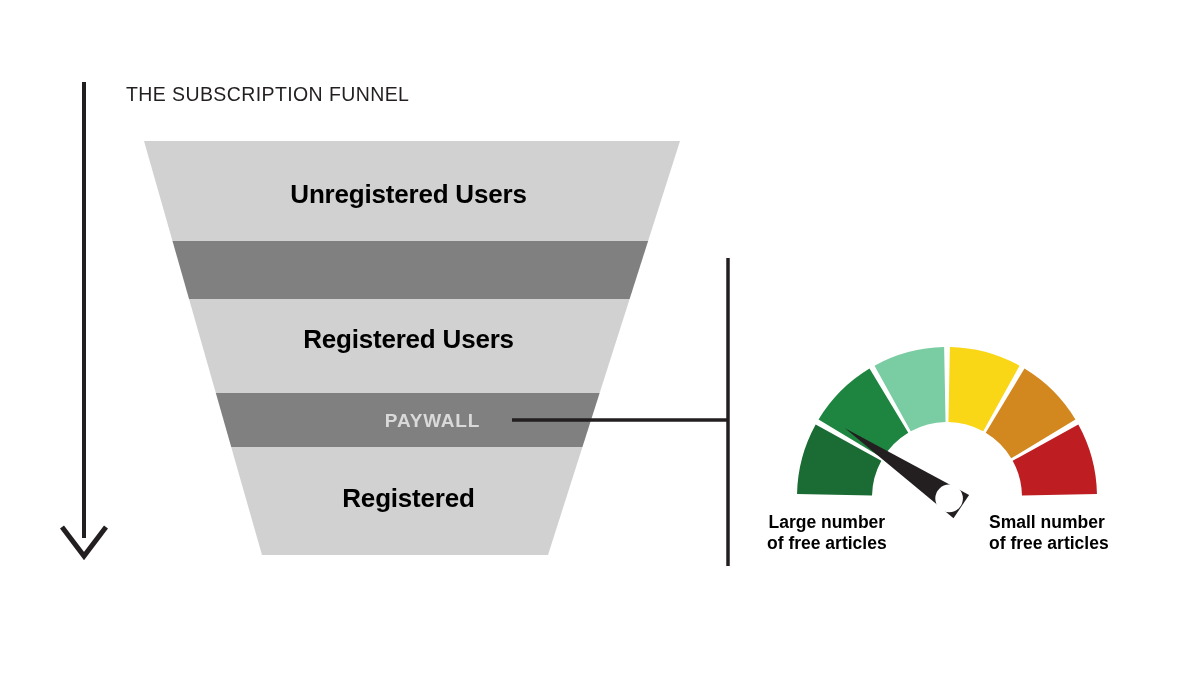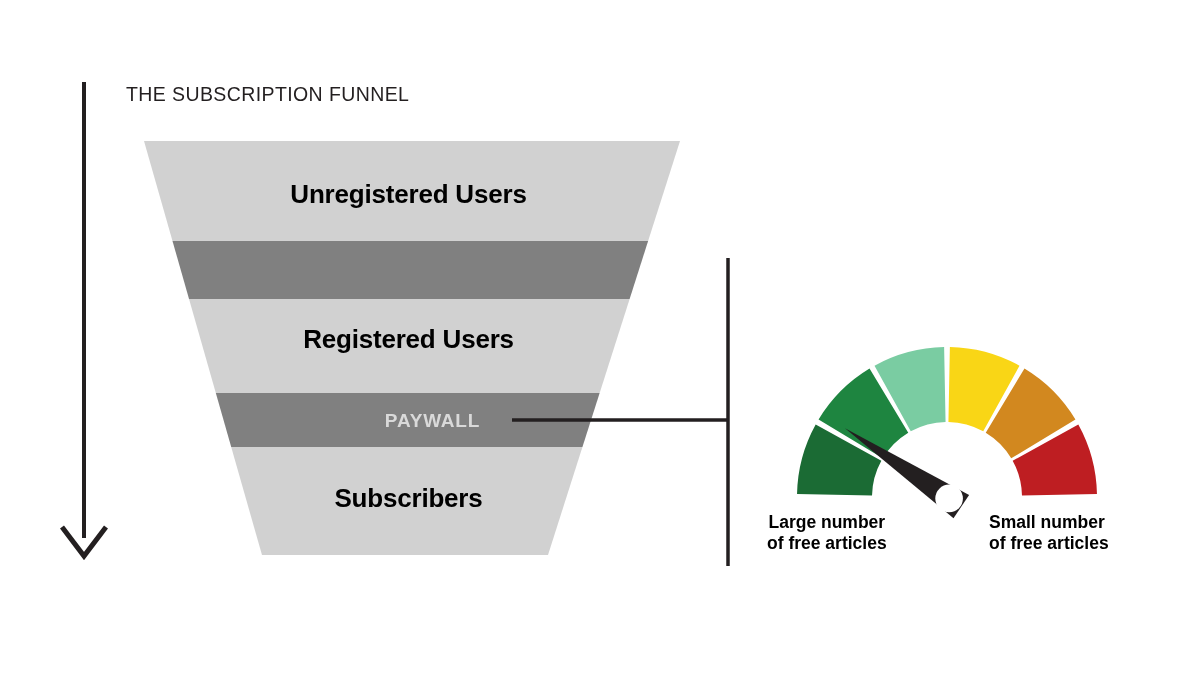--- a/index.html
+++ b/index.html
@@ -140,21 +140,21 @@
 
   <div class="funnel-label stage-label" id="label-registered">
     <span class="funnel-label-inner">Registered Users</span>
   </div>
 
   <div class="funnel-label wall-label" id="label-paywall">
     <span class="funnel-label-inner">PAYWALL</span>
   </div>
 
   <div class="funnel-label stage-label" id="label-subscribers">
-    <span class="funnel-label-inner">Subscribers</span>
+    <span class="funnel-label-inner">Registered</span>
   </div>
 
   <div class="gauge-caption" id="caption-left">
     <span class="caption-line">Large number</span>
     <span class="caption-line">of free articles</span>
   </div>
 
   <div class="gauge-caption" id="caption-right">
     <span class="caption-line">Small number</span>
     <span class="caption-line">of free articles</span>

